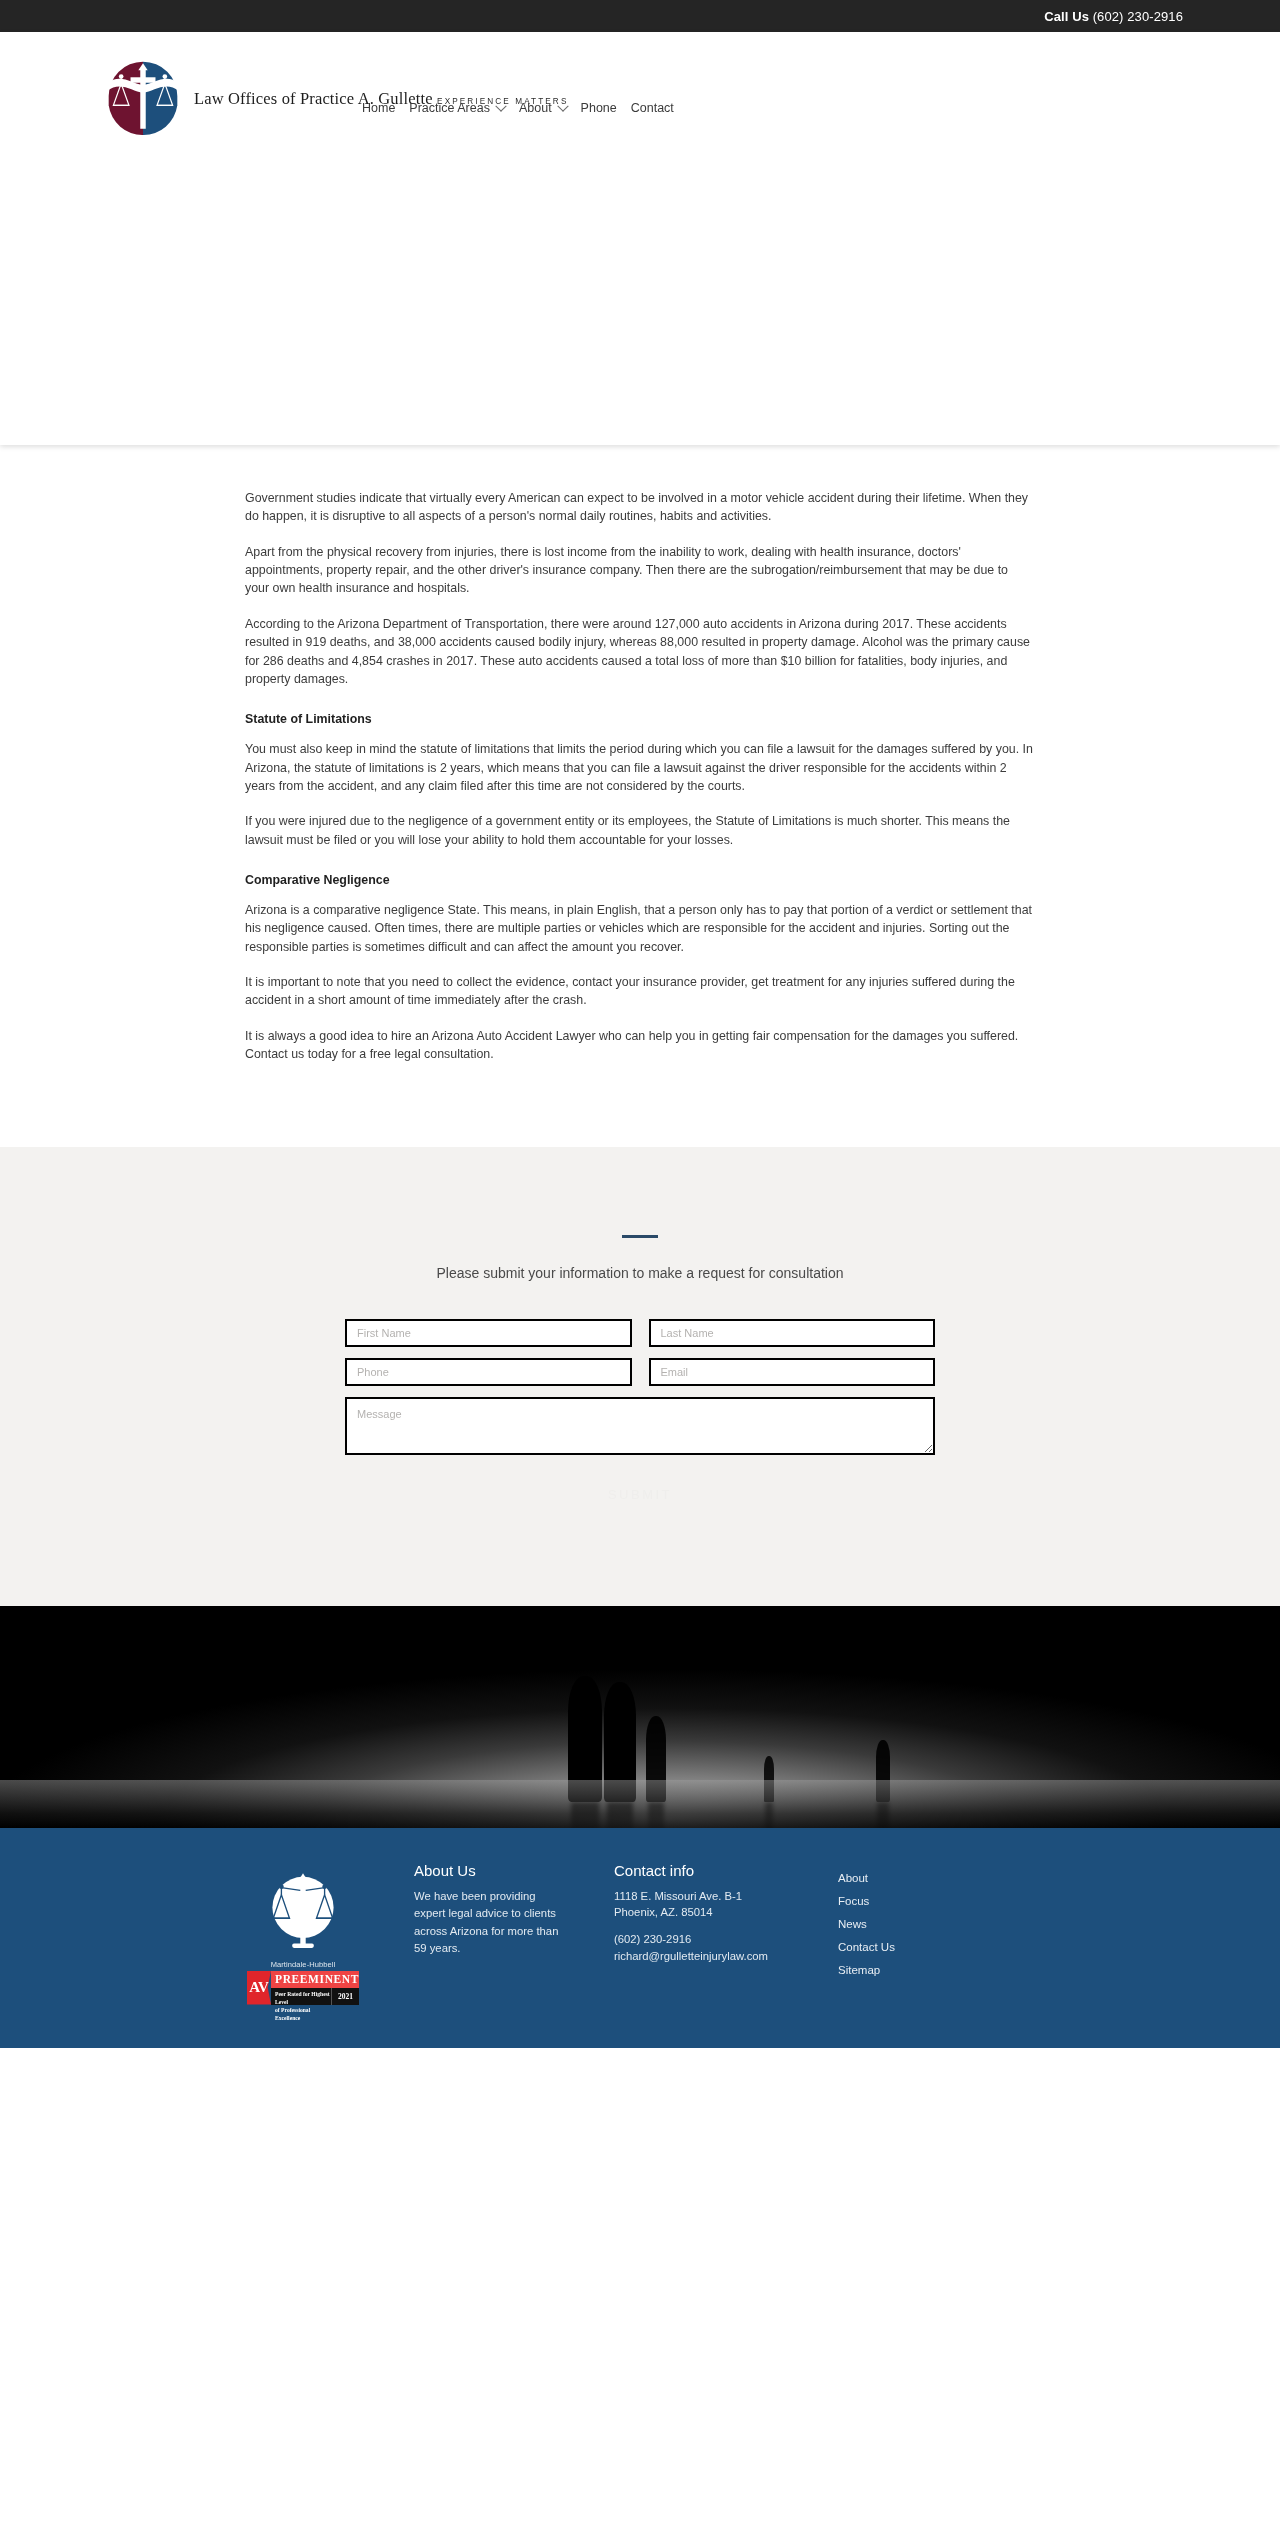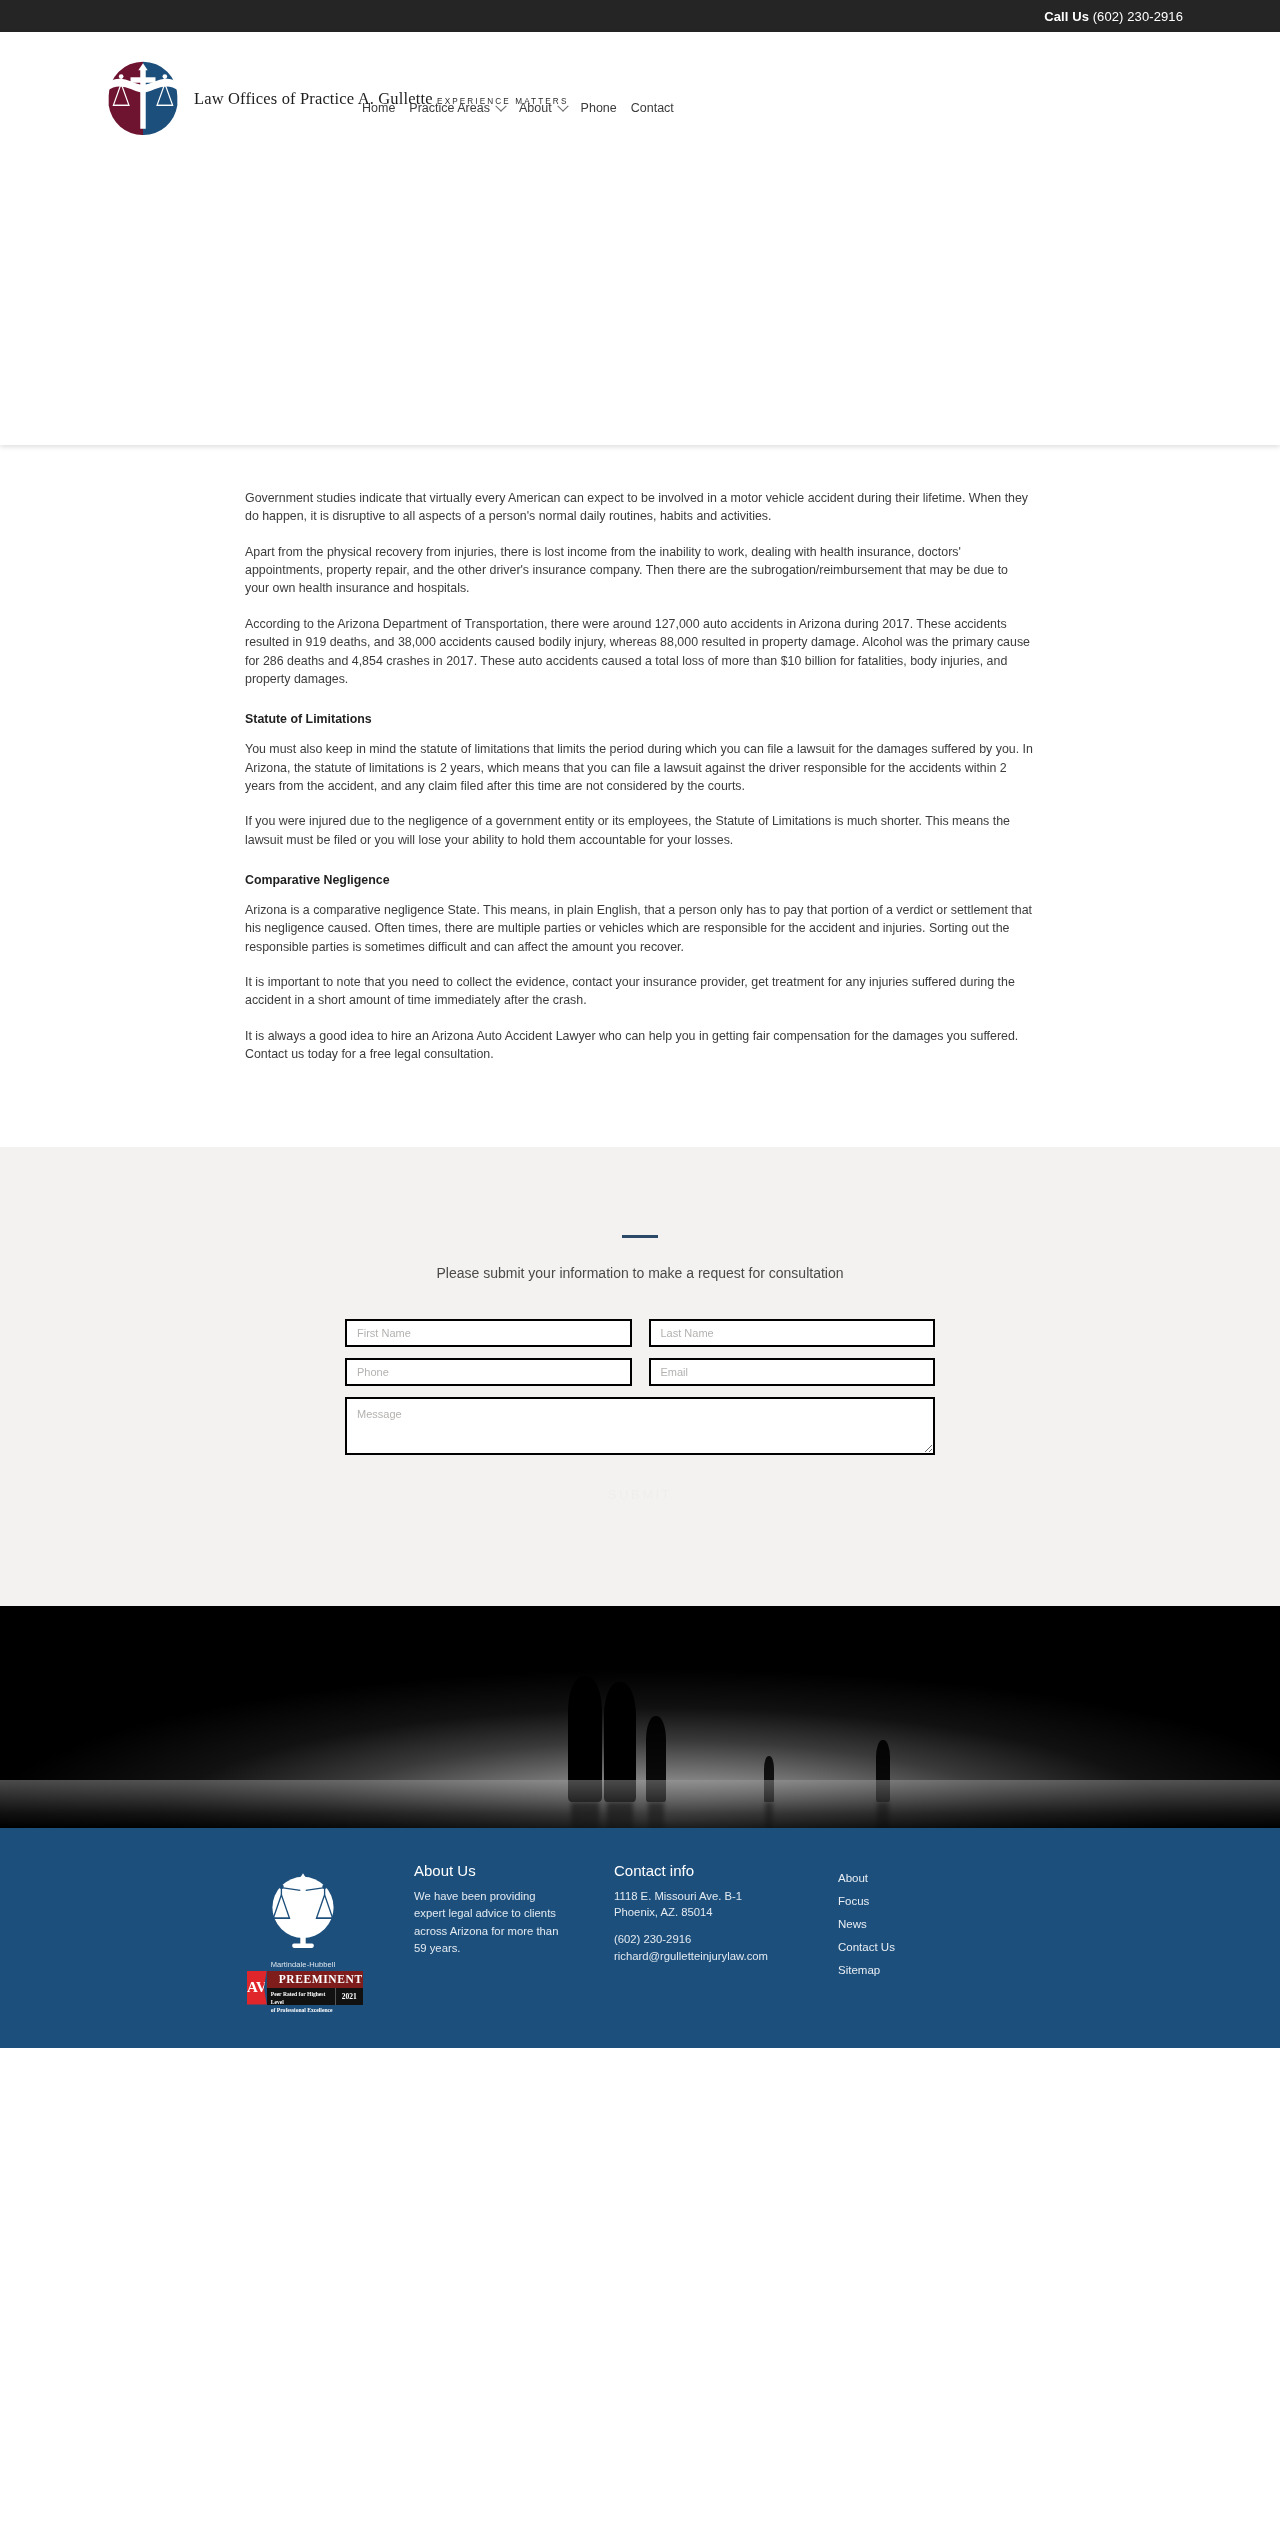--- a/index.html
+++ b/index.html
@@ -254,27 +254,27 @@
     width: 38px;
     background: #e0252b;
     color: #fff;
     font-weight: 700;
     font-size: 15px;
     display: flex; align-items: center; justify-content: center;
     clip-path: polygon(0 0, 100% 0, 86% 50%, 100% 100%, 0 100%);
   }
   .av-right { flex: 1; display: flex; flex-direction: column; }
   .av-top {
-    background: #7f1d1d;
+    background: #ef4444;
     color: #fff;
     font-weight: 700;
     font-size: 11.5px;
     letter-spacing: .6px;
     height: 17px;
-    display: flex; align-items: center; padding-left: 12px;
+    display: flex; align-items: center; padding-left: 4px;
   }
   .av-bot {
     background: #111;
     height: 17px;
     display: flex;
     align-items: stretch;
   }
   .av-bot-txt {
     flex: 1;
     color: #fff;

